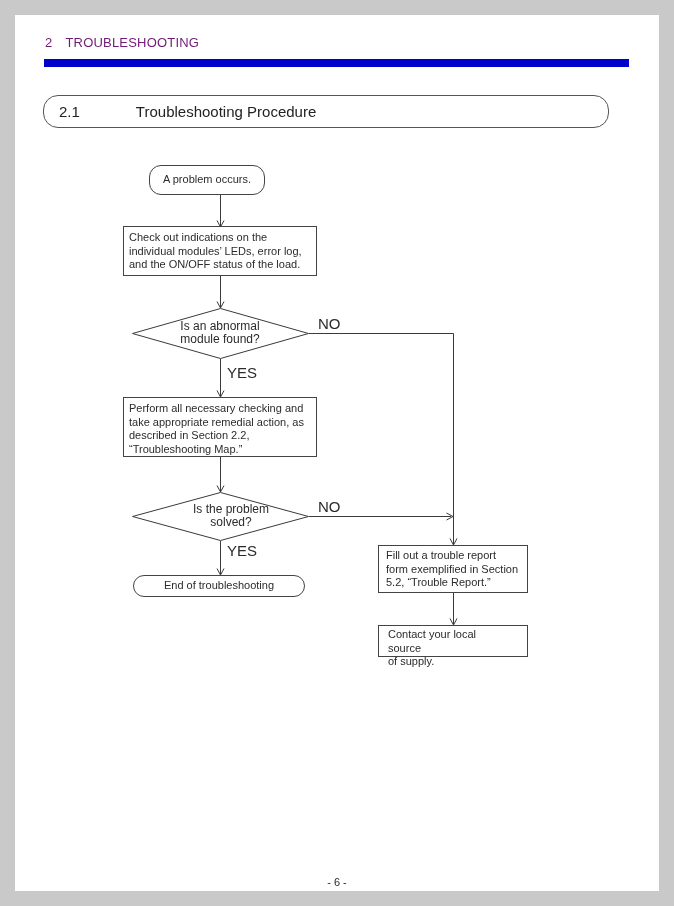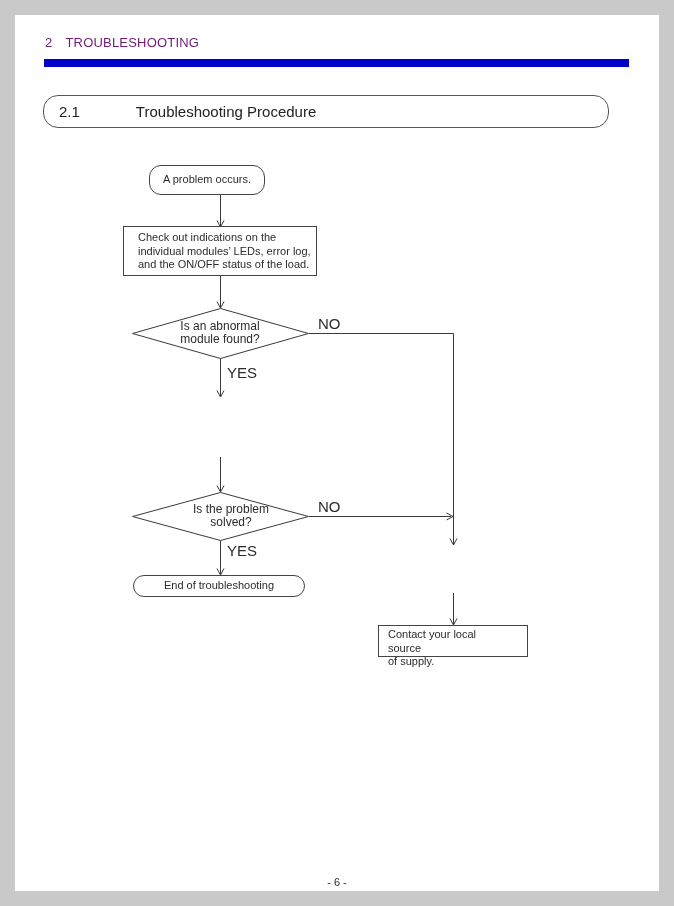--- a/index.html
+++ b/index.html
@@ -43,21 +43,21 @@
   }
   .rect{white-space:pre-line;}
   .dtext{
     position:absolute;display:flex;align-items:center;justify-content:center;
     text-align:center;font-size:12px;line-height:13px;color:#2b2b2b;
     white-space:pre-line;
   }
   .branch{position:absolute;font-size:15px;color:#2b2b2b;}
 
   #node-start{left:134px;top:130px;width:116px;height:30px;margin-top:20px;}
-  #node-check{left:108px;top:211px;width:194px;height:50px;padding:4px 5px 0 14px;}
+  #node-check{left:108px;top:211px;width:194px;height:50px;padding:4px 5px 0 5px;}
   #dtext-abnormal{left:117px;top:293px;width:176px;height:50px;}
   #label-no-1{left:303px;top:300px;}
   #label-yes-1{left:212px;top:349px;}
   #node-perform{left:108px;top:382px;width:194px;height:60px;padding:4px 5px 0 5px;}
   #dtext-solved{left:128px;top:477px;width:176px;height:48px;}
   #label-no-2{left:303px;top:483px;}
   #label-yes-2{left:212px;top:527px;}
   #node-end{left:118px;top:560px;width:172px;height:22px;}
   #node-fill{left:363px;top:530px;width:150px;height:48px;padding:3px 6px 0 7px;}
   #node-contact{left:363px;top:610px;width:150px;height:32px;padding:2px 16px 0 9px;}
@@ -136,28 +136,35 @@
     <div class="node rect" id="node-check">Check out indications on the
 individual modules’ LEDs, error log,
 and the ON/OFF status of the load.</div>
 
     <div class="dtext" id="dtext-abnormal">Is an abnormal
 module found?</div>
 
     <span class="branch" id="label-no-1">NO</span>
     <span class="branch" id="label-yes-1">YES</span>
 
+    <div class="node rect" id="node-perform">Perform all necessary checking and
+take appropriate remedial action, as
+described in Section 2.2,
+“Troubleshooting Map.”</div>
 
     <div class="dtext" id="dtext-solved">Is the problem
 solved?</div>
 
     <span class="branch" id="label-no-2">NO</span>
     <span class="branch" id="label-yes-2">YES</span>
 
     <div class="node stadium" id="node-end">End of troubleshooting</div>
 
+    <div class="node rect" id="node-fill">Fill out a trouble report
+form exemplified in Section
+5.2, “Trouble Report.”</div>
 
     <div class="node rect" id="node-contact">Contact your local source
 of supply.</div>
   </div>
 
   <div class="footer">- 6 -</div>
 </div>
 
 </body></html>

